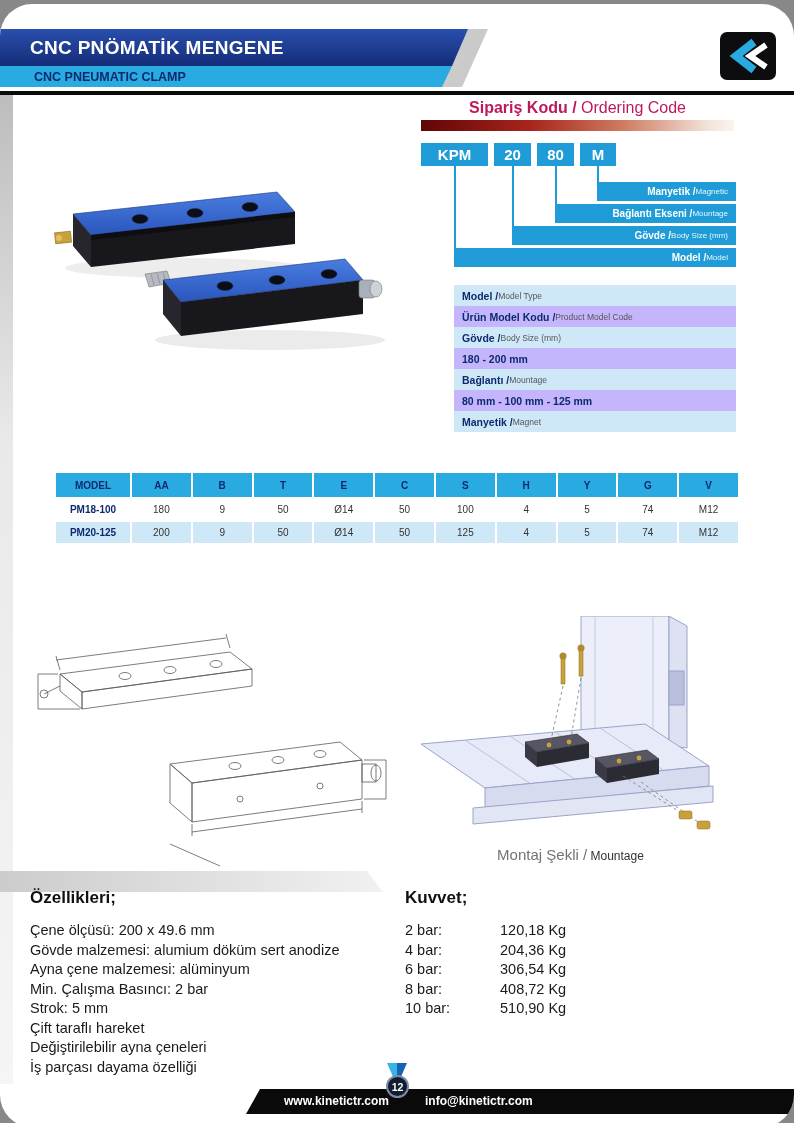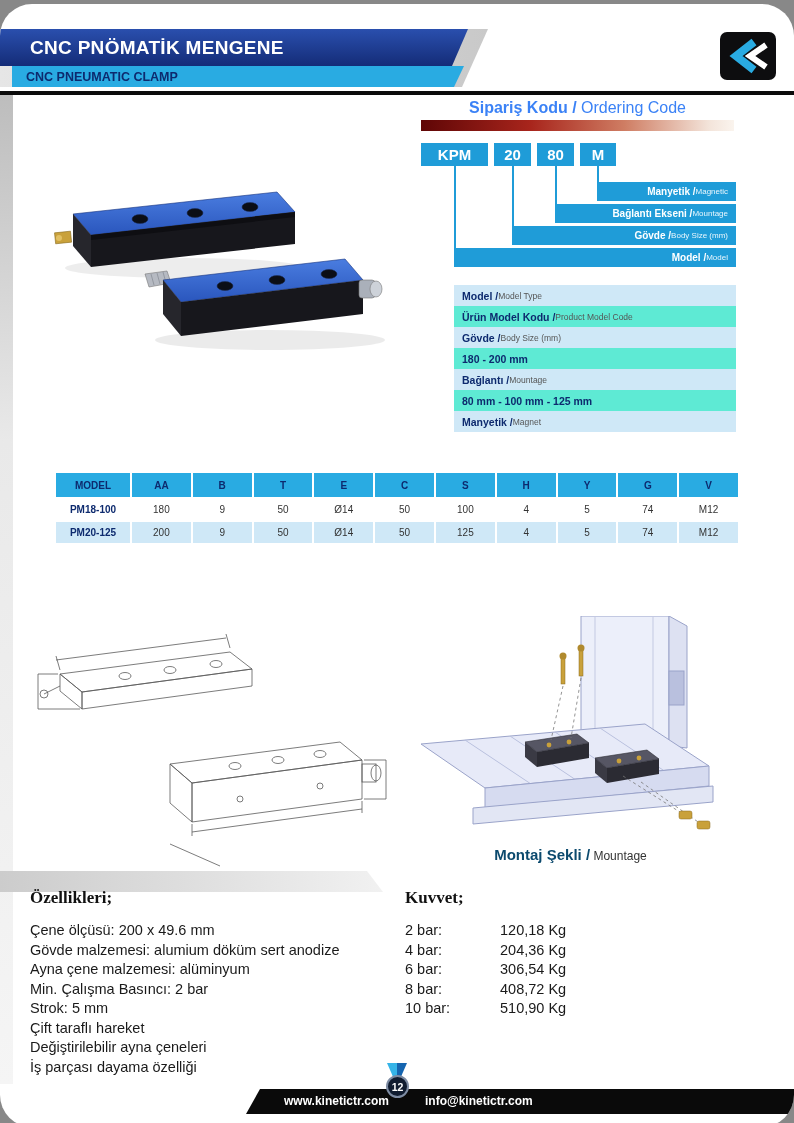--- a/index.html
+++ b/index.html
@@ -6,67 +6,67 @@
   * { margin:0; padding:0; box-sizing:border-box; }
   body { background:#888; font-family:"Liberation Sans", sans-serif; }
   .page { position:relative; width:794px; height:1123px; background:#fff; margin:4px auto; overflow:hidden;border-radius:32px; }
 
   
   .hdr-wedge { position:absolute; top:25px; left:0; width:488px; height:58px;
     background:linear-gradient(90deg,#e6e6e6,#c9c9c9); clip-path:polygon(0 0,100% 0,calc(100% - 26px) 100%,0 100%); }
   .hdr-blue { position:absolute; top:25px; left:0; width:468px; height:37px;
     background:linear-gradient(180deg,#2a4fae,#142c77); clip-path:polygon(0 0,100% 0,calc(100% - 16px) 100%,0 100%);
     display:flex; align-items:center; padding-left:30px; color:#fff; font-weight:bold; font-size:19px; letter-spacing:.3px; }
-  .hdr-cyan { position:absolute; top:62px; left:12px; width:452px; height:21px;
+  .hdr-cyan { position:absolute; top:62px; left:0; width:452px; height:21px;
     background:#29abe2; clip-path:polygon(0 0,100% 0,calc(100% - 10px) 100%,0 100%);
-    display:flex; align-items:center; padding-left:14px; color:#0d2a6e; font-weight:bold; font-size:12.5px; }
+    display:flex; align-items:center; padding-left:34px; color:#0d2a6e; font-weight:bold; font-size:12.5px; }
   .logo { position:absolute; top:28px; left:720px; }
   .rule { position:absolute; top:87px; left:0; width:794px; height:4px; background:#0b0b0b; }
   .left-strip { position:absolute; top:91px; left:0; width:13px; height:989px;
     background:linear-gradient(180deg,#bdbdbd,#e9e9e9 35%,#f5f5f5); }
 
   
-  .order-heading { position:absolute; top:95px; left:420px; width:315px; text-align:center; font-size:16px; color:#3b82f6; }
+  .order-heading { position:absolute; top:95px; left:420px; width:315px; text-align:center; font-size:16px; color:#be185d; }
   .order-heading .b { font-weight:bold; }
   .red-bar { position:absolute; top:116px; left:421px; width:313px; height:11px;
     background:linear-gradient(90deg,#5f0606,#a8251c 35%,#cf7d63 65%,#f3e4da 92%,#faf4ee); }
   .code-box { position:absolute; top:139px; height:23px; background:#1f9cd8; color:#fff; font-weight:bold;
     font-size:15px; display:flex; align-items:center; justify-content:center;text-align:right; }
   .vline { position:absolute; width:2px; background:#1f9cd8; }
   .level-bar { position:absolute; height:19px; background:#1f9cd8; color:#fff; display:flex; align-items:center;
     justify-content:flex-end; padding-right:8px; white-space:nowrap; }
   .level-bar .ltr { font-weight:bold; font-size:10px; }
   .level-bar .len { font-size:8px; color:#e8f6fd; }
   .details { position:absolute; top:281px; left:454px; width:282px; }
-  .drow { height:21px; display:flex; align-items:center; padding-left:8px; background:#5eead4; white-space:nowrap; }
+  .drow { height:21px; display:flex; align-items:center; padding-left:8px; background:#c4b5fd; white-space:nowrap; }
   .drow.shade { background:#cfe8f7; }
   .drow .dtr { font-weight:bold; font-size:10.5px; color:#0d2a6e; }
   .drow .den { font-size:8.5px; color:#555; }
 
   
   .product-svg { position:absolute; left:45px; top:158px; }
   .tech-svg { position:absolute; left:20px; top:610px; }
   .mount-svg { position:absolute; left:413px; top:612px; }
   .mount-caption { position:absolute; top:842px; left:413px; width:315px; text-align:center; white-space:nowrap; }
-  .mount-caption .ctr { font-weight:bold; font-size:15px; color:#0c4a6e; }
+  .mount-caption .ctr { font-weight:normal; font-size:15px; color:#737373; }
   .mount-caption .cen { font-size:12px; color:#333; }
 
   
   .spec { position:absolute; left:54px; top:467px; width:686px; border-collapse:separate; border-spacing:2px; table-layout:fixed; }
   .spec th { background:#29abe2; color:#0d2a6e; font-weight:bold; font-size:10px; height:24px; text-align:center; }
   .spec td { background:#fff; color:#333; font-size:10px; height:21px; text-align:center; }
   .spec tr.alt td { background:#cfe8f7; }
   .spec td.model { color:#0d2a6e; font-weight:bold; }
 
   
   .gray-band { position:absolute; top:867px; left:0; width:383px; height:21px;
     background:linear-gradient(90deg,#cccccc,#f1f1f1); clip-path:polygon(0 0,calc(100% - 16px) 0,100% 100%,0 100%); }
   .features { position:absolute; left:30px; top:884px; }
   .force { position:absolute; left:405px; top:884px; }
-  .sec-h { font-size:17px; font-weight:bold; color:#111; margin-bottom:13px;font-family:Liberation Serif, serif; }
+  .sec-h { font-size:17px; font-weight:bold; color:#111; margin-bottom:13px; }
   .feat-item { font-size:14.5px; line-height:19.5px; color:#1a1a1a; }
   .frow { display:flex; }
   .frow .fl { width:95px; font-size:14.5px; line-height:19.5px; color:#1a1a1a; }
   .frow .fv { font-size:14.5px; line-height:19.5px; color:#1a1a1a; }
 
   
   .footer-bar { position:absolute; top:1085px; left:246px; width:548px; height:25px; background:#0a0a0a;
     clip-path:polygon(14px 0,100% 0,100% 100%,0 100%); }
   .footer-site { position:absolute; top:1090px; left:284px; color:#fff; font-weight:bold; font-size:12px; }
   .footer-email { position:absolute; top:1090px; left:425px; color:#fff; font-weight:bold; font-size:12px; }

